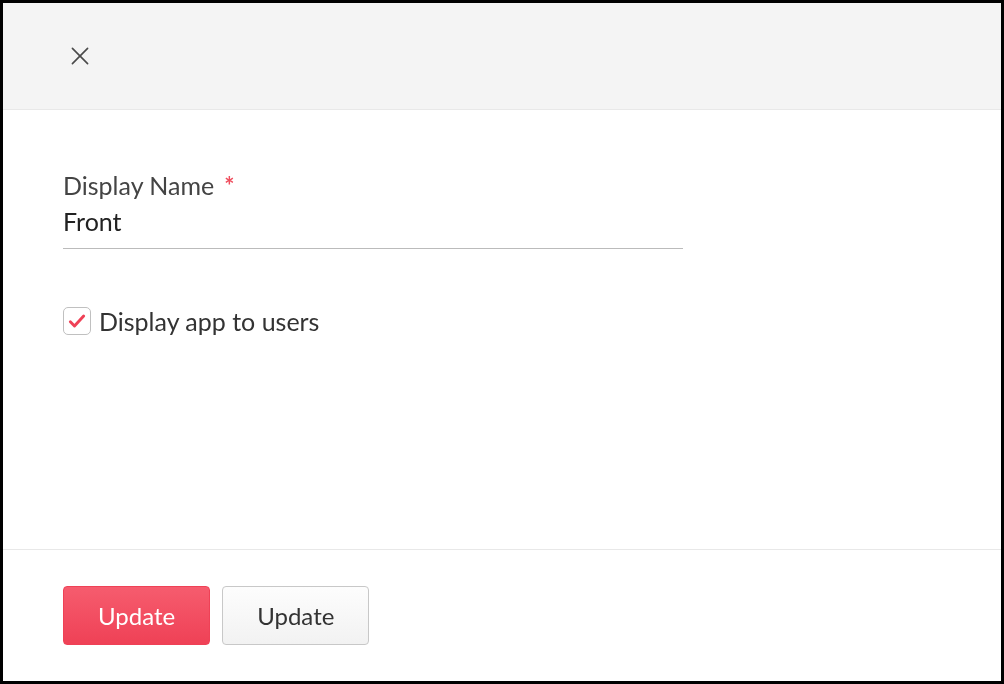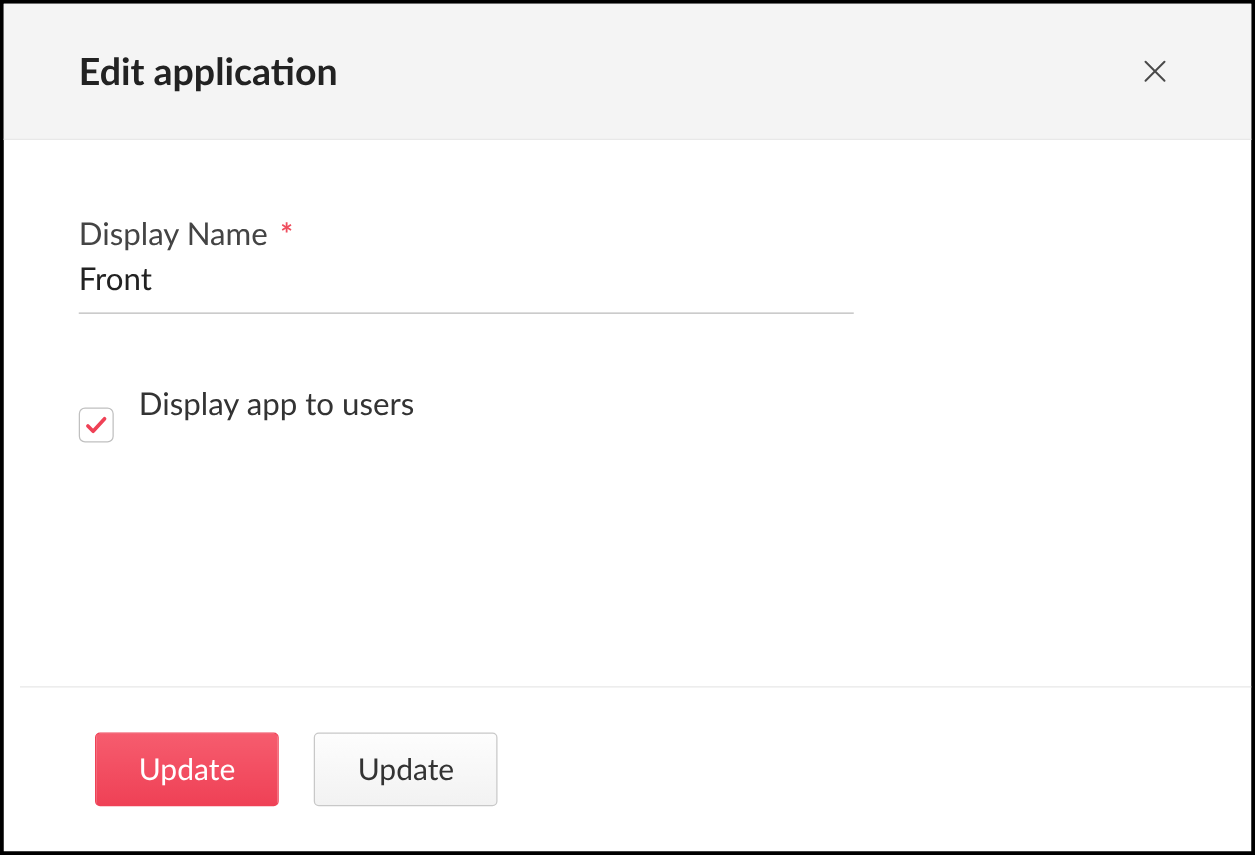--- a/index.html
+++ b/index.html
@@ -86,22 +86,22 @@
       font-size: 25px;
       color: #222;
       padding: 6px 0 12px 0;
       outline: none;
       background: transparent;
       font-family: inherit;
     }
 
     .checkbox-group {
       display: flex;
-      align-items: flex-end;
-      gap: 20px;
+      align-items: flex-start;
+      gap: 8px;
     }
 
     .checkbox-wrapper {
       position: relative;
       width: 28px;
       height: 28px;
       flex-shrink: 0;
       margin-top: 2px;
     }
 
@@ -154,22 +154,21 @@
       font-size: 24px;
       color: #555;
       font-style: italic;
       line-height: 1.55;
     }
 
     .modal-footer {
       border-top: 1px solid #e8e8e8;
       padding: 36px 60px;
       display: flex;
-      gap: 28px;
-      margin-left: 13px;
+      gap: 12px;
     }
 
     .btn {
       font-size: 24px;
       padding: 14px 34px;
       border-radius: 4px;
       cursor: pointer;
       font-family: inherit;
       font-weight: 400;
     }
@@ -185,21 +184,20 @@
       color: #333;
       border: 1px solid #c8c8c8;
     }
   </style>
 </head>
 <body>
 
 <div class="modal">
 
   <div class="modal-header">
-    <h1 class="modal-title">Edit application</h1>
     <button class="close-btn">
       <svg viewBox="0 0 24 24" fill="none" stroke="currentColor" stroke-width="1.5" stroke-linecap="round">
         <line x1="5" y1="5" x2="19" y2="19"></line>
         <line x1="19" y1="5" x2="5" y2="19"></line>
       </svg>
     </button>
   </div>
 
   <div class="modal-body">
 

